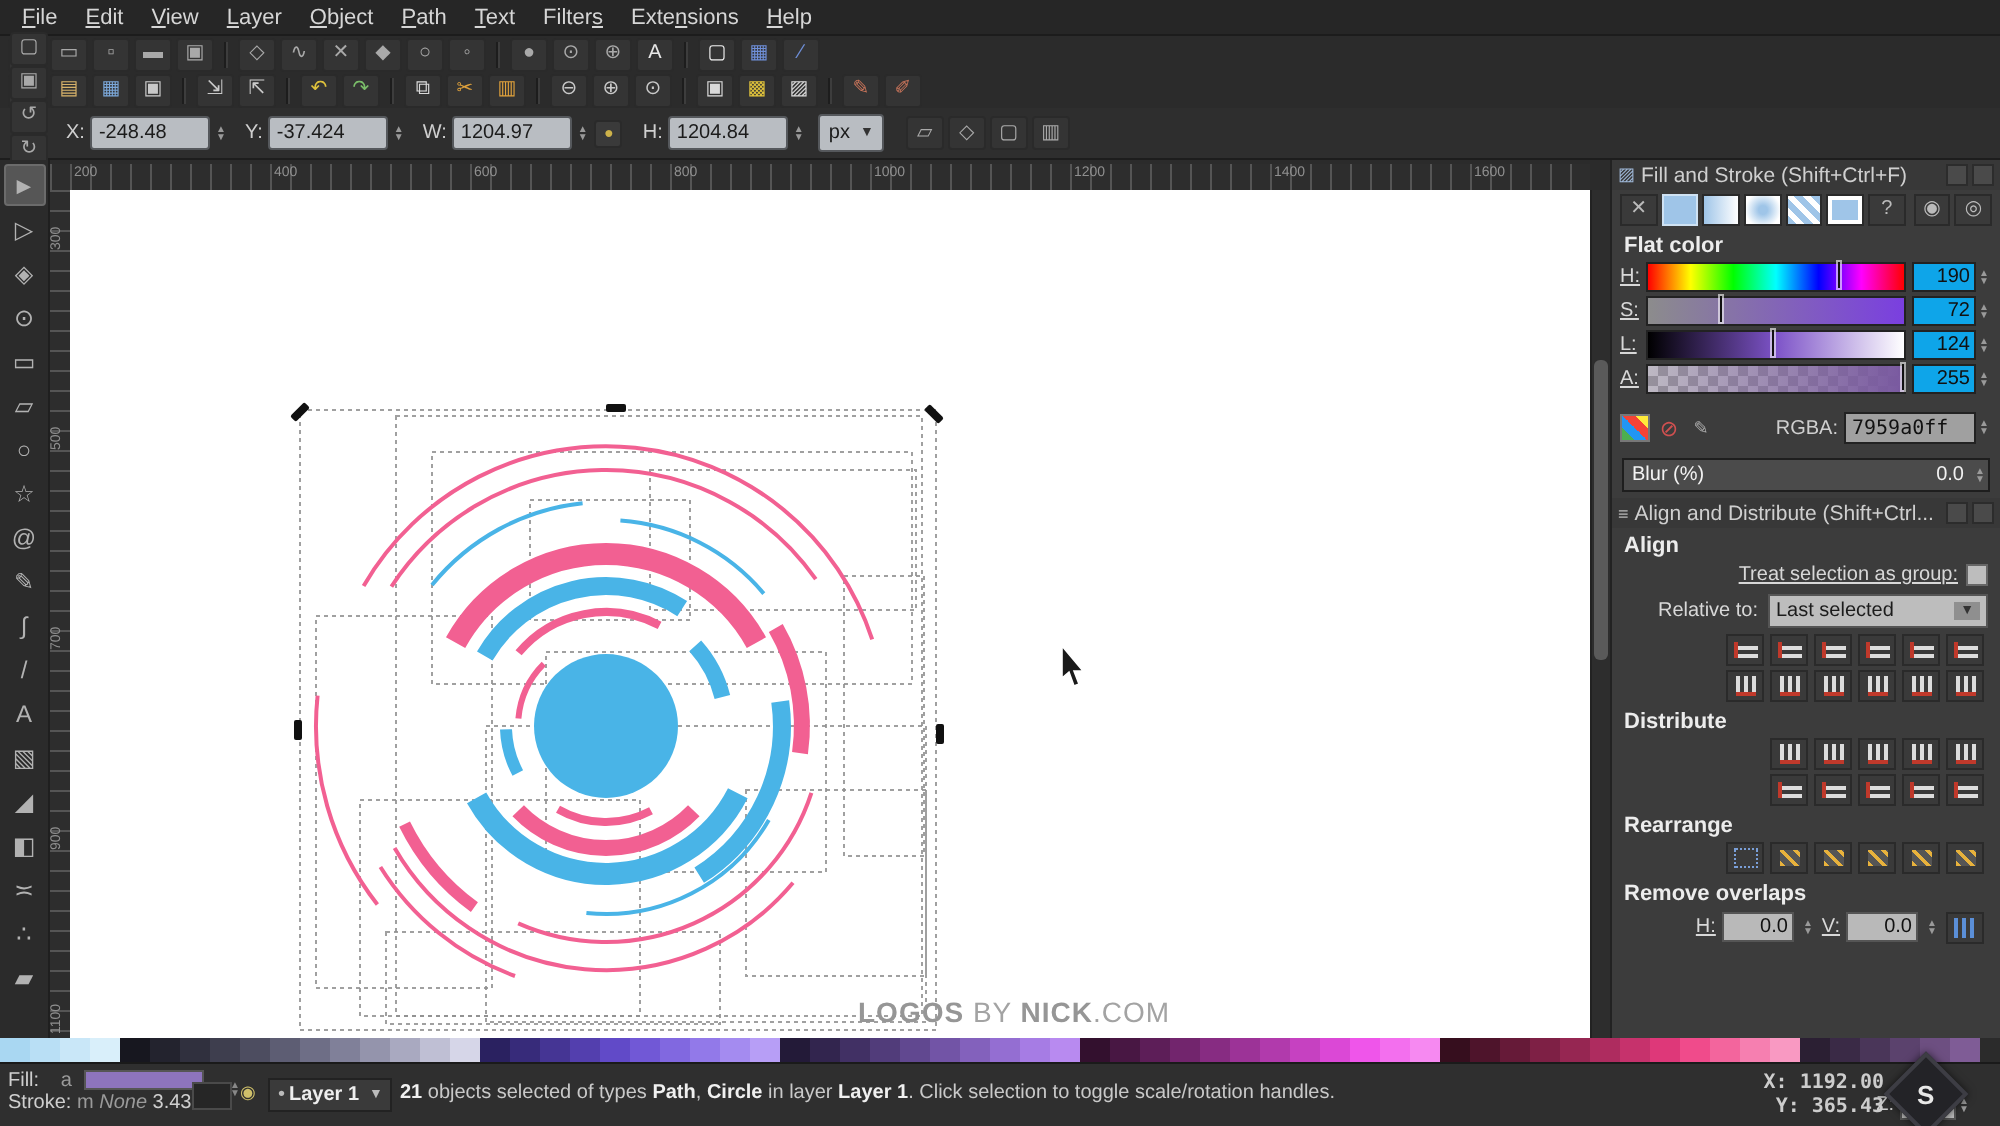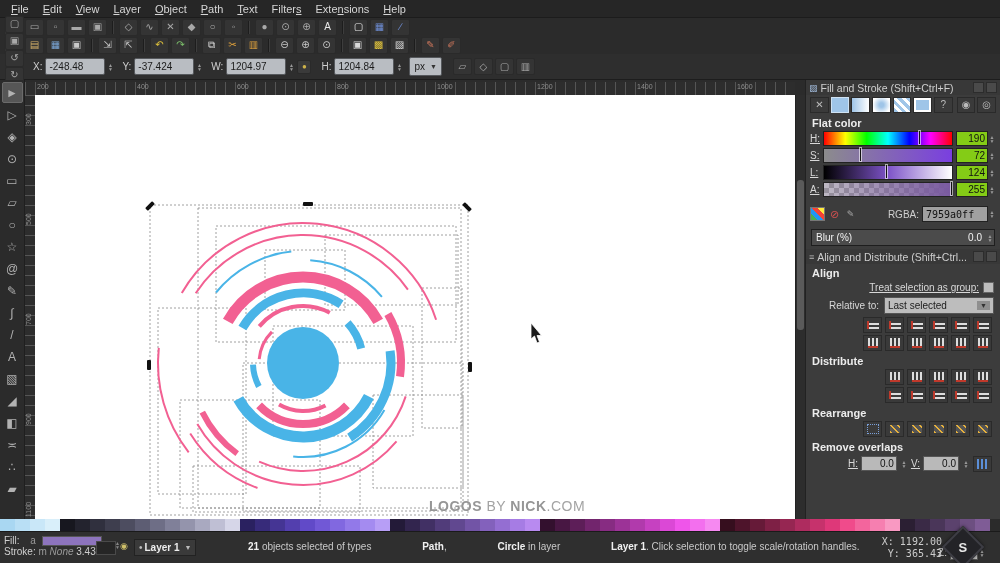--- a/index.html
+++ b/index.html
@@ -65,21 +65,21 @@
   .mtab.sel{background:#565656;color:#fff;}
   .srow{display:flex;align-items:center;height:17px;padding:0 4px;}
   .slab{width:13px;color:#d8d8d8;font-size:10px;text-decoration:underline;}
   .sbar{position:relative;flex:1;height:13px;border:1px solid #222;}
   .mark{position:absolute;top:-1px;width:1px;height:13px;background:#111;box-shadow:0 0 0 1px rgba(255,255,255,.6);}
   .grad-h{background:linear-gradient(90deg,#f00,#ff0,#0f0,#0ff,#00f,#f0f,#f00);}
   .grad-s{background:linear-gradient(90deg,#8c8c8c,#7a3fe0);}
   .grad-l{background:linear-gradient(90deg,#000,#7d53c8 50%,#fff);}
   .grad-a{background:linear-gradient(90deg,rgba(121,89,160,.15),#7959a0),
      repeating-conic-gradient(#9b9b9b 0 25%,#c9c9c9 0 50%) 0 0/10px 10px;}
-  .sval{width:26px;height:13px;background:#84cc16;border:1px solid #222;color:#111;font-size:10px;text-align:right;padding:0 2px;margin-left:3px;font-family:"Liberation Sans",sans-serif;}
+  .sval{width:26px;height:13px;background:#0ea5e9;border:1px solid #222;color:#111;font-size:10px;text-align:right;padding:0 2px;margin-left:3px;font-family:"Liberation Sans",sans-serif;}
   .rgba-row{display:flex;align-items:center;height:20px;padding:2px 4px;margin-top:4px;}
   .mini-ico{width:13px;height:12px;margin-right:3px;display:flex;align-items:center;justify-content:center;font-size:9px;}
   .cmgrid{background:linear-gradient(45deg,#4caf50 25%,#2196f3 25% 50%,#f44336 50% 75%,#ffeb3b 75%);border:1px solid #777;}
   .nored{color:#d05050;font-size:11px;}
   .picker{color:#aaa;}
   .rgba-field{width:58px;height:14px;background:#a0a0a0;border:1px solid #222;color:#111;font-size:10px;padding:0 3px;font-family:"DejaVu Sans Mono",monospace;}
   .barrow{position:relative;height:15px;margin:3px 5px 0;background:#4b4b4b;border:1px solid #1e1e1e;display:flex;align-items:center;overflow:hidden;}
   .barrow .fill{position:absolute;left:0;top:0;bottom:0;background:#3c6fc0;}
   .barrow .blab{position:relative;color:#f2f2f2;font-size:10px;padding-left:4px;flex:1;}
   .barrow .bval{position:relative;color:#f2f2f2;font-size:10px;padding-right:4px;}
@@ -100,22 +100,22 @@
   .sw{width:15px;height:12px;flex:0 0 auto;}
   
   #statusbar{position:absolute;left:0;top:531px;width:1000px;height:32px;background:#2f2f2f;border-top:1px solid #1a1a1a;color:#cfcfcf;font-size:10px;}
   #fs-ind{position:absolute;left:4px;top:3px;line-height:11px;}
   #fillswatch{display:inline-block;width:58px;height:8px;background:#8d74bd;vertical-align:middle;margin-left:3px;border:1px solid #555;}
   .dim{color:#9a9a9a;}
   #o-field{position:absolute;left:96px;top:9px;width:18px;height:12px;background:#262626;border:1px solid #4a4a4a;}
   #layerbtn{position:absolute;left:134px;top:7px;height:15px;background:#3a3a3a;border:1px solid #222;display:flex;align-items:center;padding:0 4px;color:#eee;font-weight:bold;}
   #layerbtn .car{font-size:7px;margin-left:5px;color:#bbb;font-weight:normal;}
   #statmsg{position:absolute;left:200px;top:9px;width:660px;white-space:nowrap;overflow:hidden;color:#c9c9c9;}
-  #statmsg b{color:#f0f0f0;margin-left:48px;}
-  #xyblock{position:absolute;right:58px;top:4px;text-align:right;font-family:"DejaVu Sans Mono",monospace;font-size:10px;color:#cccccc;line-height:12px;}
+  #statmsg b{color:#f0f0f0;}
+  #xyblock{position:absolute;right:58px;top:4px;text-align:right;font-family:"DejaVu Sans Mono",monospace;font-size:10px;color:#cccccc;line-height:12px;font-weight:bold;}
   #zblock{position:absolute;right:14px;top:12px;display:flex;align-items:center;}
   #zfield{width:22px;height:13px;background:#bdbdbd;border:1px solid #555;color:#111;font-size:10px;text-align:right;padding:0 2px;font-family:"Liberation Sans",sans-serif;}
   #badge{position:absolute;right:8px;top:-12px;width:26px;height:26px;background:#232327;border:2px solid #3d3d44;transform:rotate(45deg);box-shadow:0 0 4px rgba(0,0,0,.6);display:flex;align-items:center;justify-content:center;}
   #badge span{transform:rotate(-45deg);color:#e8e8e8;font-weight:bold;font-size:13px;}
   .eyeico{position:absolute;left:120px;top:9px;color:#cfc06a;font-size:9px;}
   .ospin{position:absolute;left:115px;top:9px;color:#888;font-size:5px;line-height:4px;}
 </style>
 </head>
 <body>
 

